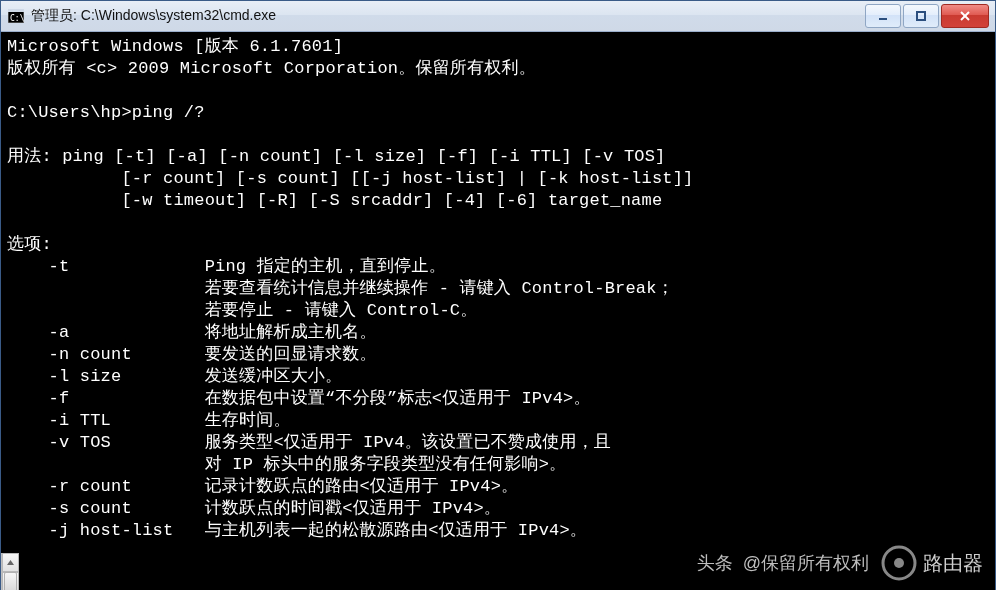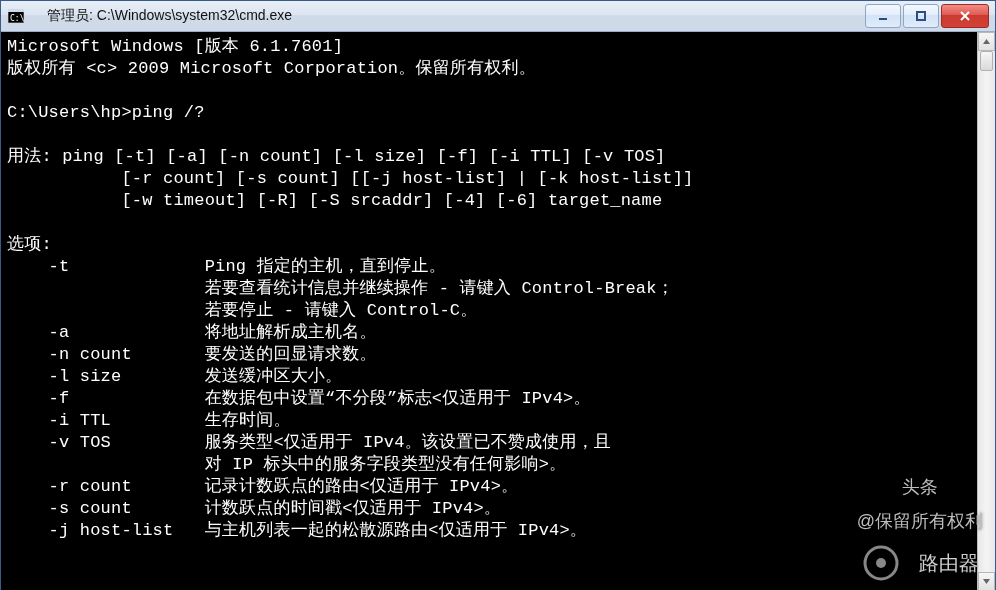--- a/index.html
+++ b/index.html
@@ -37,21 +37,20 @@
     height: 18px;
     margin-right: 6px;
     display: flex;
     align-items: center;
     justify-content: center;
   }
   .titlebar .sysicon svg { display:block; }
   .titlebar .title {
     flex: 0 1 auto;
     white-space: nowrap;
-    margin-left: 16px;
   }
   .titlebar .spacer {
     flex: 1;
   }
   .winbtns {
     display: flex;
     gap: 2px;
     align-items: center;
   }
   .winbtn {
@@ -74,20 +73,21 @@
   }
   .winbtn svg { display:block; }
   .client {
     position: absolute;
     left: 0;
     right: 0;
     top: 31px;
     bottom: 0;
     background: #000;
     display: flex;
+    flex-direction: column;
   }
   .term {
     flex: 1;
     color: #fff;
     font-family: "NSimSun", "SimSun", "Consolas", "Courier New", monospace;
     font-size: 17px;
     line-height: 22px;
     white-space: pre;
     padding: 4px 6px 4px 6px;
     overflow: hidden;
@@ -125,29 +125,28 @@
     position: absolute;
     right: 12px;
     bottom: 8px;
     display: flex;
     align-items: center;
     gap: 10px;
     color: #bdbdbd;
     font-size: 18px;
     font-family: "Microsoft YaHei", sans-serif;
     text-shadow: 0 0 3px rgba(0,0,0,0.6);
-    flex-direction: column;
   }
   .wm-logo {
     width: 40px;
     height: 40px;
     display:flex;align-items:center;justify-content:center;
   }
   .wm-right {
-    display:flex;align-items:center;gap:18px;
+    display:flex;align-items:center;gap:4px;
   }
   .wm-side {
     font-size: 20px;
     color: #cfcfcf;
   }
 </style>
 </head>
 <body>
 
 <div class="window">

